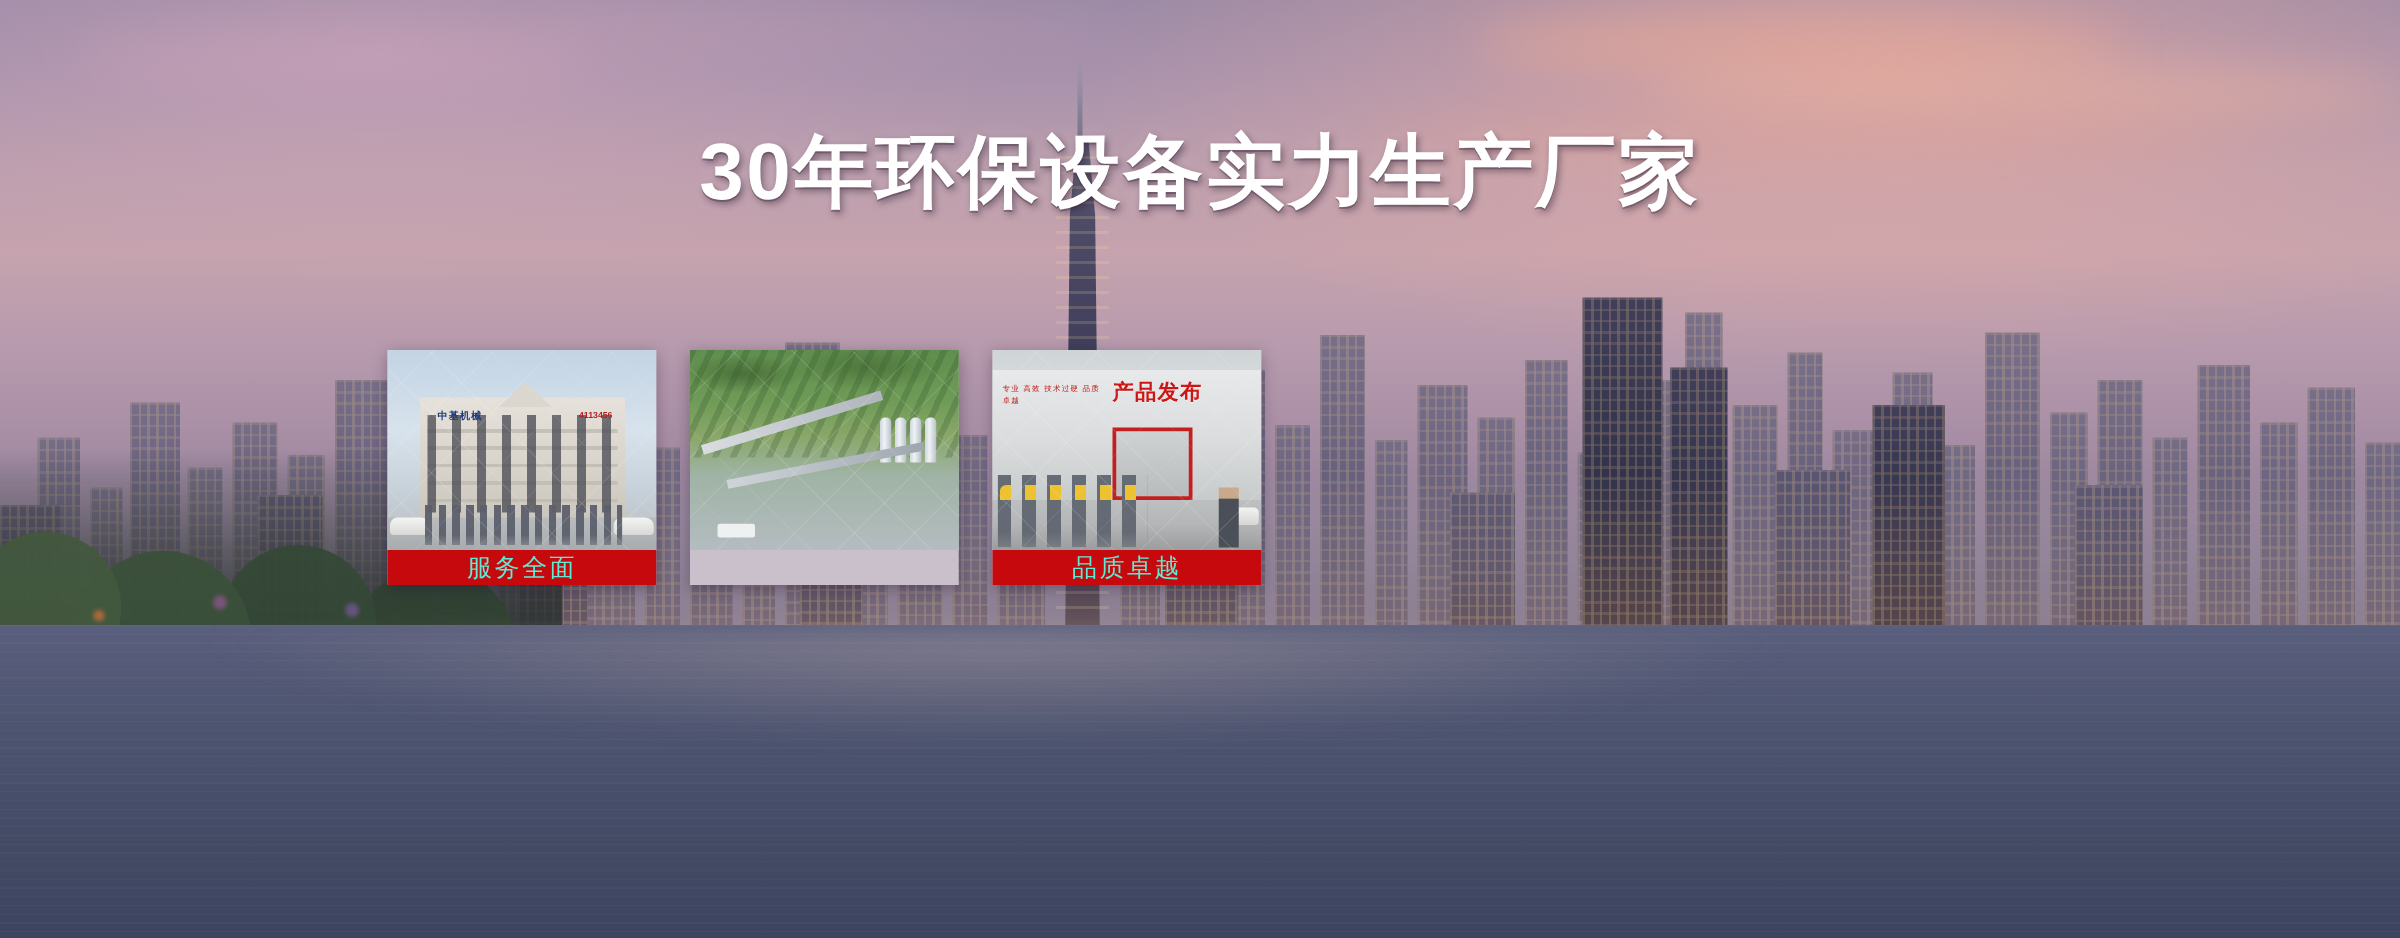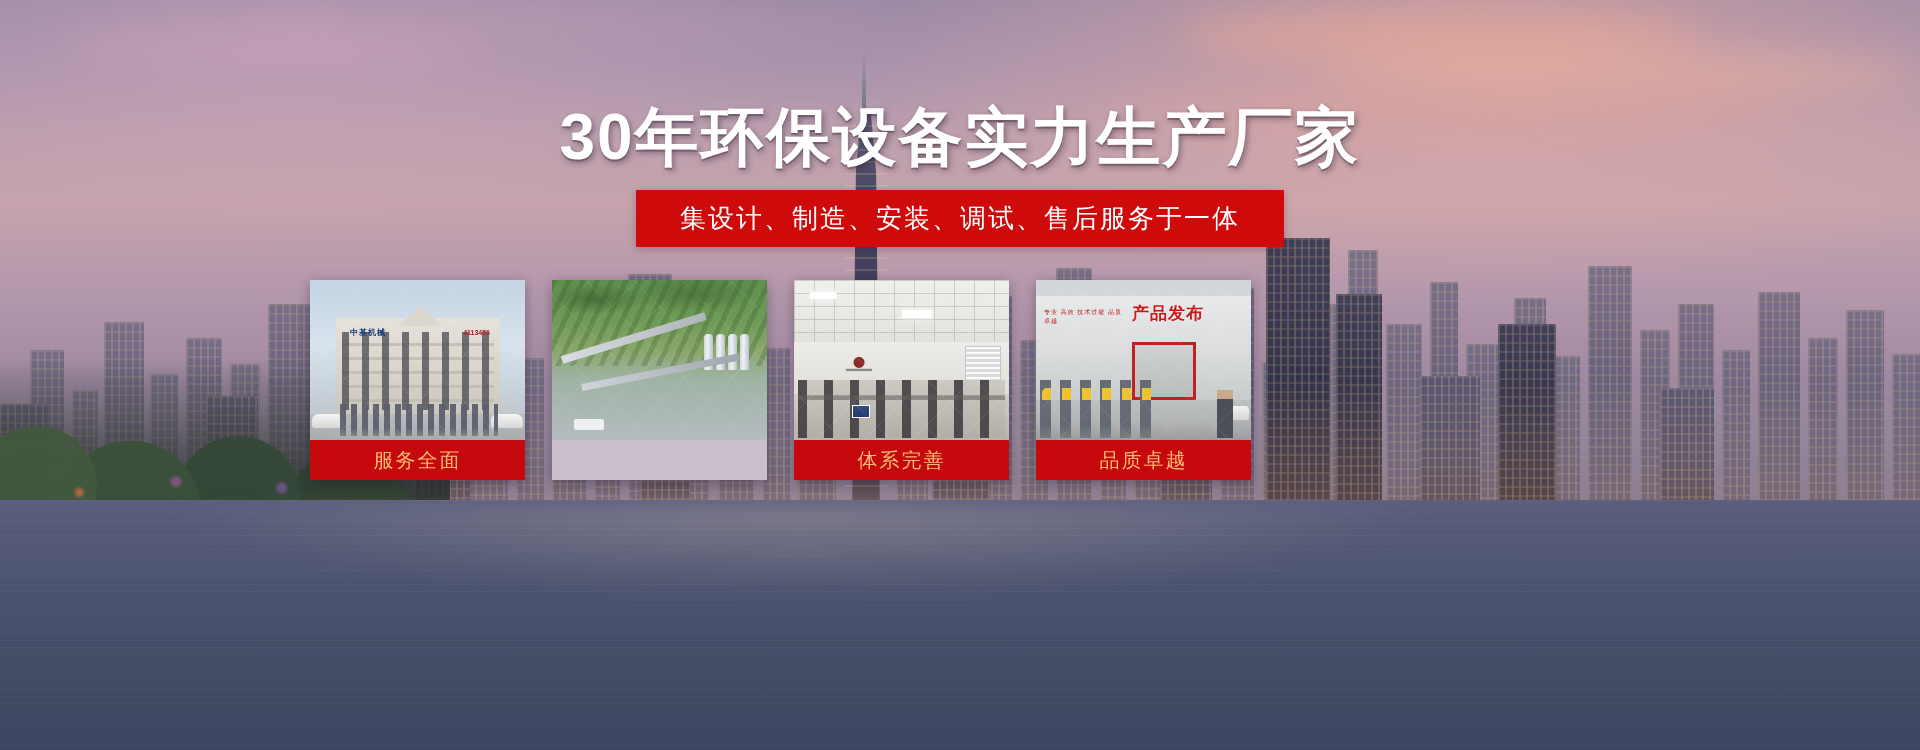--- a/index.html
+++ b/index.html
@@ -167,23 +167,23 @@
     background: #c9c0cc;
     box-shadow: 0 3px 12px rgba(30,15,40,.35);
   }
   .card-photo {
     position: relative;
     width: 215px; height: 160px;
     overflow: hidden;
     background: #8fa0ae;
   }
   .card-cap {
-    height: 40px;
+    height: 28px;
     background: #c6090c;
-    color: #fdba74;
+    color: #5eead4;
     font-size: 20px; font-weight: 500; letter-spacing: 2px;
     display: flex; align-items: center; justify-content: center;
   }
   .wm {
     position:absolute; inset:0;
     background-image:
       repeating-linear-gradient(45deg, rgba(255,255,255,.10) 0 1px, rgba(0,0,0,0) 1px 34px),
       repeating-linear-gradient(-45deg, rgba(255,255,255,.10) 0 1px, rgba(0,0,0,0) 1px 34px);
     pointer-events:none;
   }
@@ -431,23 +431,20 @@
   </div>
 
   <div class="citylight-band"></div>
   <div class="park"></div>
   <div class="park-lights"></div>
   <div class="water"></div>
   <div class="water-glow"></div>
 
   <div class="headline">30年环保设备实力生产厂家</div>
 
-  <div class="subtitle-wrap">
-    <div class="subtitle">集设计、制造、安装、调试、售后服务于一体</div>
-  </div>
 
   <div class="cards">
 
     <div class="card">
       <div class="card-photo p1">
         <div class="facade"></div>
         <div class="pediment"></div>
         <div class="sign">
           <span>中基机械</span>
           <span class="tel">4113456</span>
@@ -471,34 +468,20 @@
             <i></i>
             <i></i>
           </div>
         <div class="conveyor"></div>
         <div class="conveyor2"></div>
         <div class="truck"></div>
         <div class="wm"></div>
       </div>
     </div>
 
-    <div class="card">
-      <div class="card-photo p3">
-        <div class="ceiling"></div>
-        <div class="panel a"></div>
-        <div class="panel b"></div>
-        <div class="wall"></div>
-        <div class="logo"></div>
-        <div class="window"></div>
-        <div class="desks"></div>
-        <div class="monitor"></div>
-        <div class="wm"></div>
-      </div>
-      <div class="card-cap">体系完善</div>
-    </div>
 
     <div class="card">
       <div class="card-photo p4">
         <div class="shed"></div>
         <div class="slogan">专业 高效
 技术过硬 品质卓越</div>
         <div class="redtext">产品发布</div>
         <div class="door"></div>
         <div class="ground"></div>
         <div class="car"></div>

